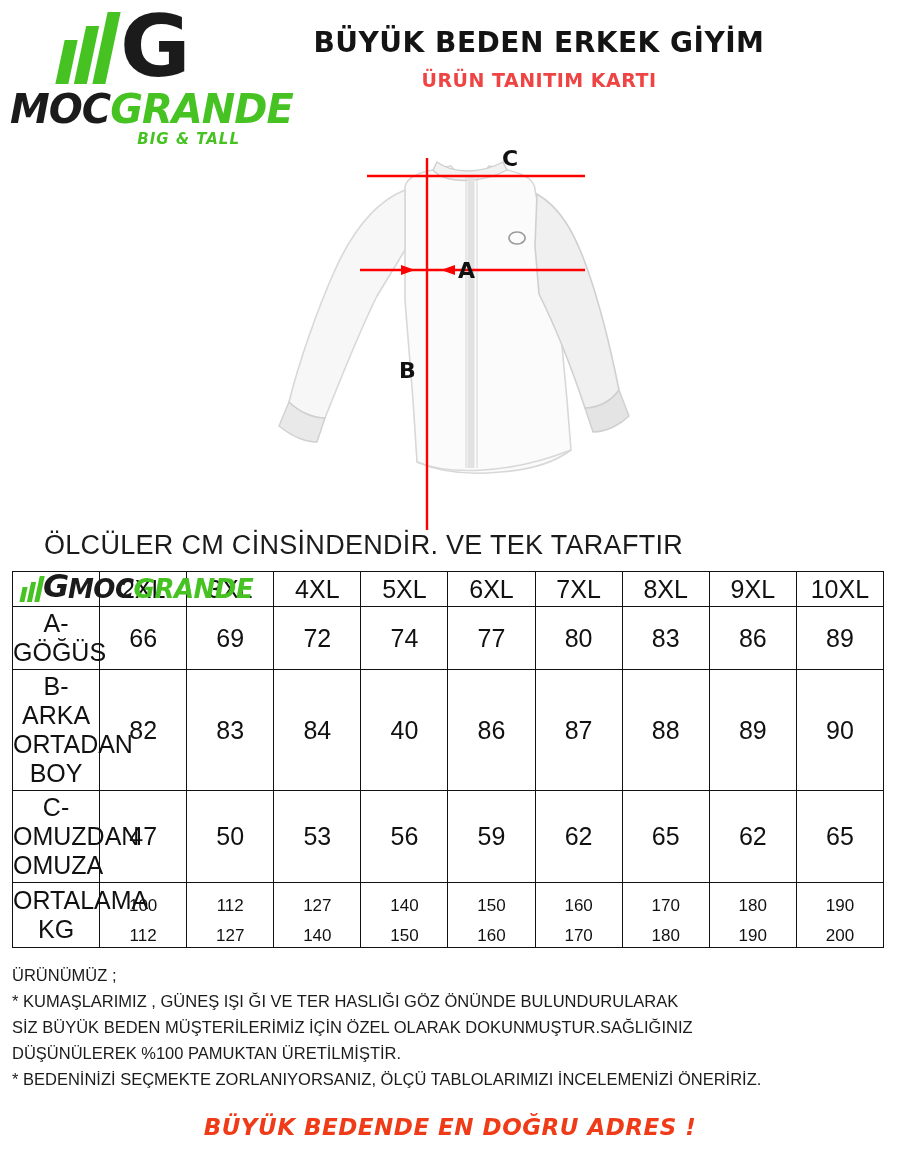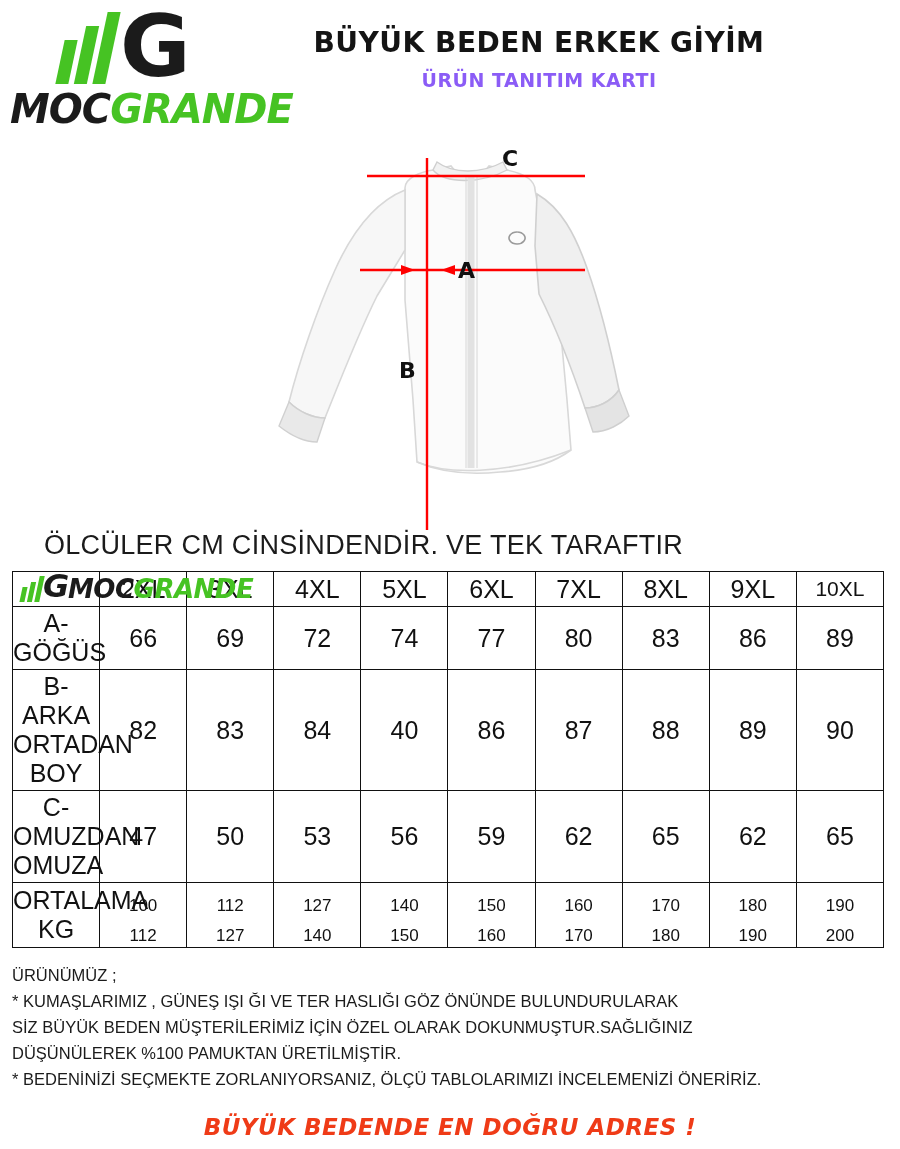--- a/index.html
+++ b/index.html
@@ -89,21 +89,21 @@
     font-weight: bold;
     font-size: 28px;
     letter-spacing: 0.5px;
     color: #141414;
   }
   .title-sub {
     font-family: "DejaVu Sans", sans-serif;
     font-weight: bold;
     font-size: 19px;
     letter-spacing: 0.5px;
-    color: #8b5cf6;
+    color: #ef4444;
     margin-top: 10px;
   }
 
   
   .product-area {
     position: relative;
     height: 370px;
     margin-top: -12px;
   }
   .shirt-svg {
@@ -189,21 +189,21 @@
     font-family: "DejaVu Sans", sans-serif;
     font-size: 32px;
     color: #1b1b1b;
     line-height: 32px;
     letter-spacing: -2px;
   }
   td.size-head {
     font-size: 24px;
     font-family: "Liberation Sans", sans-serif;
   }
-  td.size-head.small { font-size: 21px; }
+  td.size-head.small { font-size: 25px; }
   .kg-cell {
     font-size: 17px !important;
     line-height: 18px;
   }
   .kg-cell span { display: block; margin-top: 12px; }
 
   
   .notes {
     margin: 14px 0 4px 12px;
     font-family: "Liberation Sans", sans-serif;
@@ -230,20 +230,21 @@
   <div class="logo-block">
     <div class="logo-mark">
       <span class="bar b1"></span>
       <span class="bar b2"></span>
       <span class="bar b3"></span>
       <span class="gmark">G</span>
     </div>
     <div class="logo-word">
       <span class="moc">MOC</span><span class="grande">GRANDE</span>
     </div>
+    <div class="logo-sub">BIG &amp; TALL</div>
   </div>
   <div class="header-titles">
     <div class="title-main">BÜYÜK BEDEN ERKEK GİYİM</div>
     <div class="title-sub">ÜRÜN TANITIM KARTI</div>
   </div>
 </div>
 
 <div class="product-area">
   <svg class="shirt-svg" width="420" height="400" viewBox="0 0 420 400">
 

